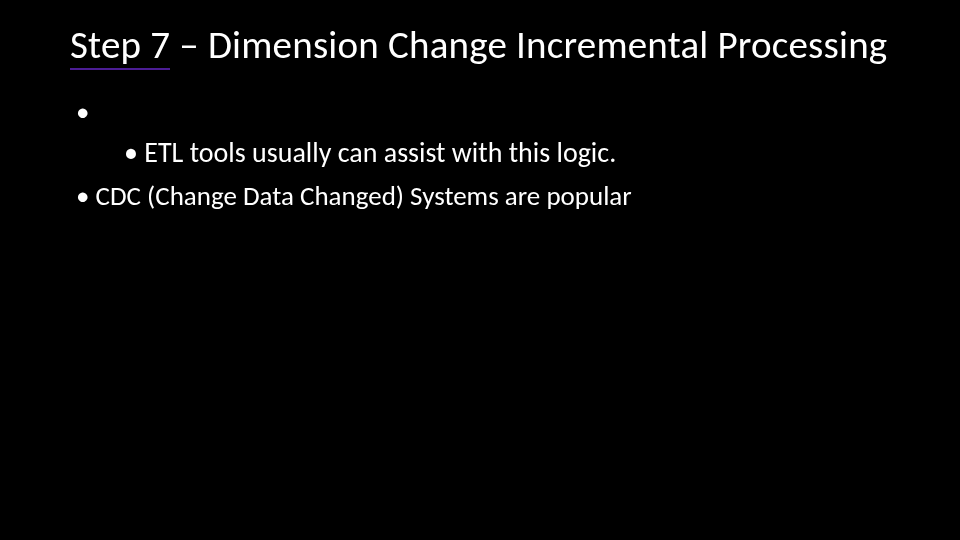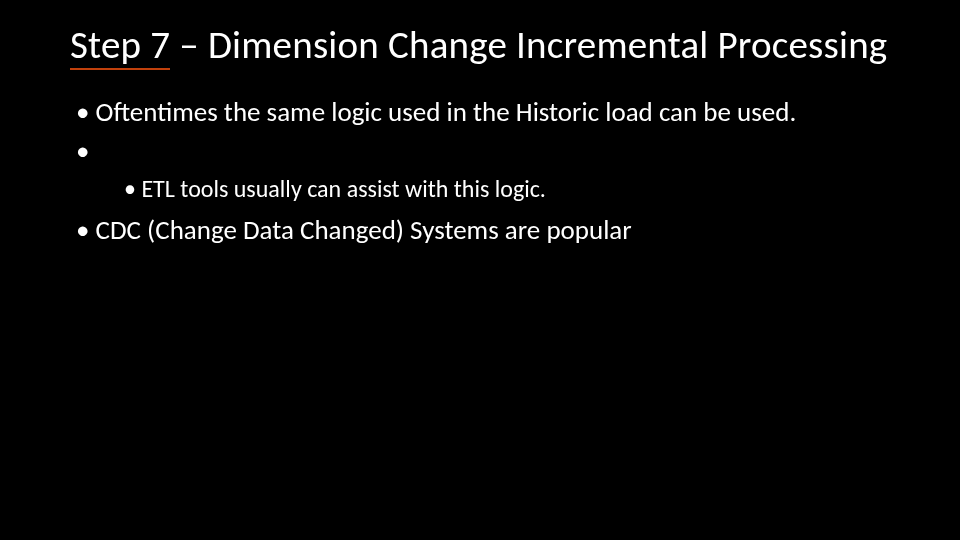--- a/index.html
+++ b/index.html
@@ -19,21 +19,21 @@
     padding: 22px 70px 0 70px;
   }
   .title {
     font-size: 39px;
     line-height: 1.18;
     font-weight: 400;
     letter-spacing: 0.2px;
     margin: 0 0 28px 0;
   }
   .title .step-label {
-    border-bottom: 2px solid #c2410c;
+    border-bottom: 2px solid #4c1d95;
     padding-bottom: 0px;
   }
   ul.lvl1 {
     list-style: none;
     margin: 0;
     padding: 0 0 0 4px;
     font-size: 27px;
     line-height: 1.22;
   }
   ul.lvl1 > li {
@@ -41,41 +41,40 @@
     padding-left: 20px;
     text-indent: -18px;
   }
   ul.lvl1 > li::before {
     content: "• ";
   }
   ul.lvl2 {
     list-style: none;
     margin: 6px 0 10px 0;
     padding: 0 0 0 28px;
-    font-size: 24px;
+    font-size: 28px;
     line-height: 1.25;
   }
   ul.lvl2 > li {
     padding-left: 18px;
     text-indent: -16px;
   }
   ul.lvl2 > li::before {
     content: "• ";
   }
 </style>
 </head>
 <body>
 
 <div class="slide">
   <h1 class="title">
     <span class="step-label">Step 7</span><span> – Dimension Change Incremental Processing</span>
   </h1>
 
   <ul class="lvl1">
-    <li><span>Oftentimes the same logic used in the Historic load can be used.</span></li>
     <li>
       <ul class="lvl2">
         <li><span>ETL tools usually can assist with this logic.</span></li>
       </ul>
     </li>
     <li><span>CDC (Change Data Changed) Systems are popular</span></li>
   </ul>
 </div>
 
 </body></html>

